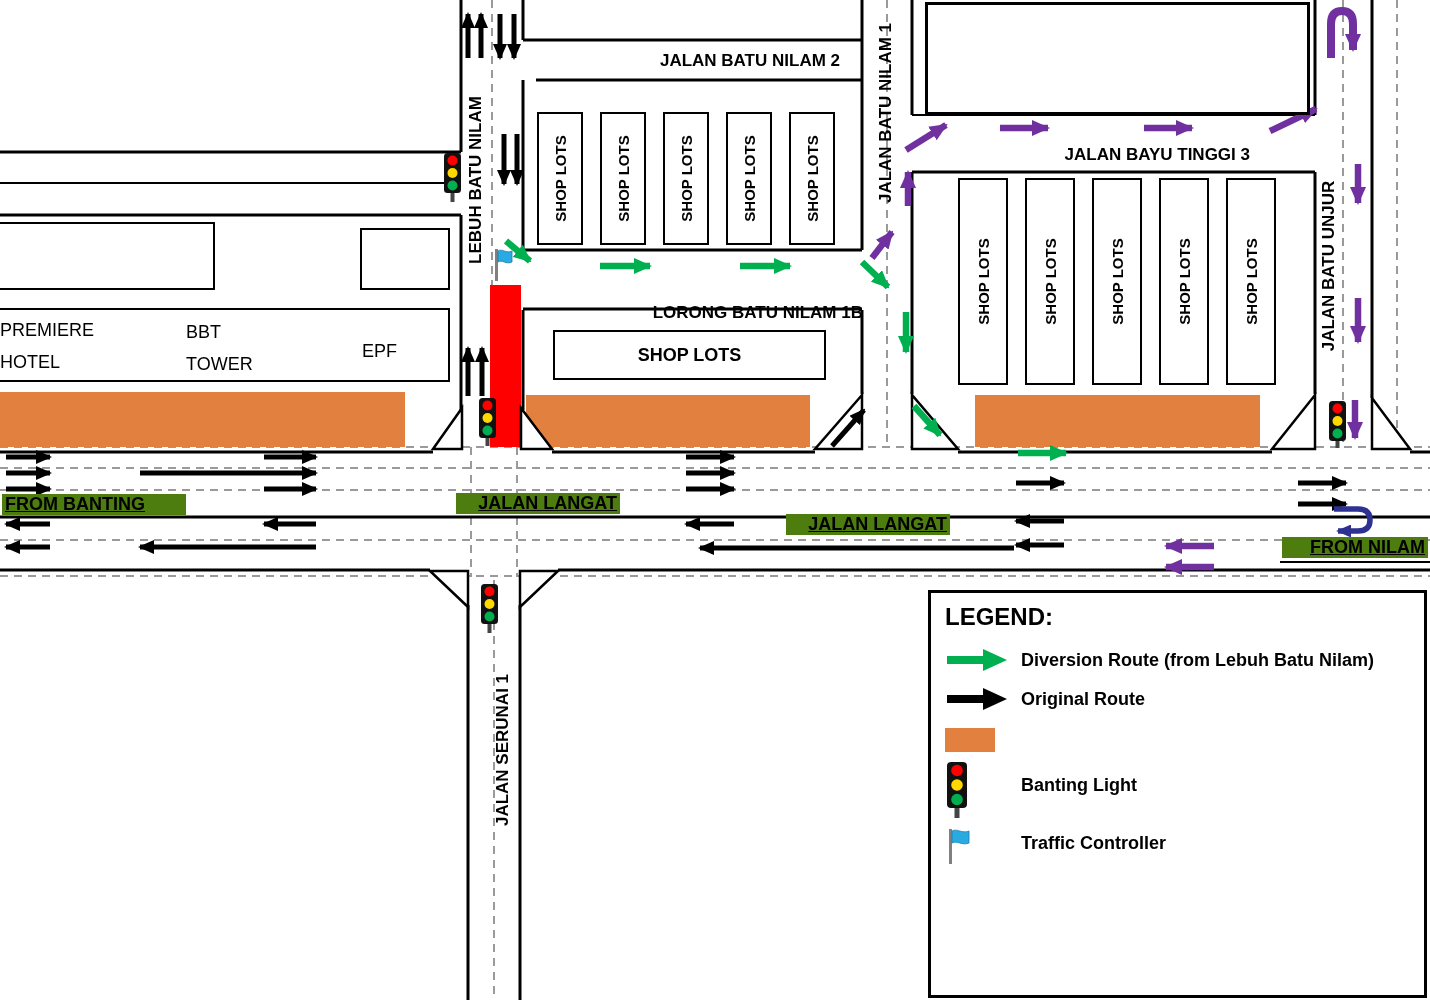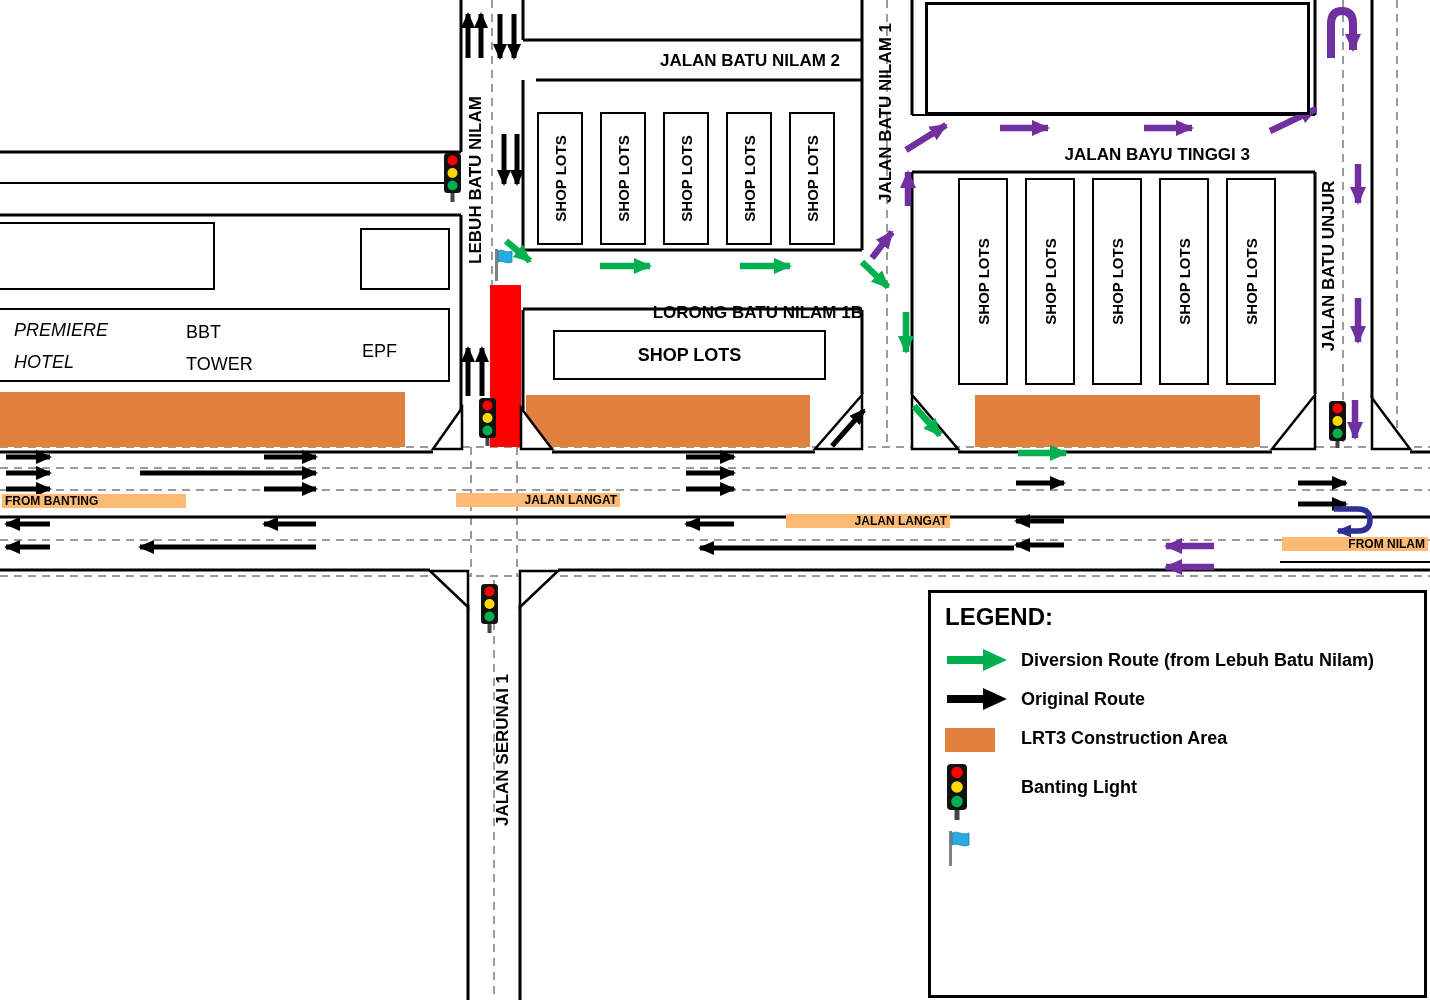--- a/index.html
+++ b/index.html
@@ -26,21 +26,21 @@
   .c-red  { fill:#FF0000; }
   .c-yel  { fill:#FFD800; }
   .c-grn  { fill:#00B050; }
   .tlpole { fill:#444; }
 
   
   .box { position:absolute; background:#fff; border:2px solid #000; }
   .box.noline { border-width:3px; }
   .bldg-label { position:absolute; font-size:18px; line-height:1.75; }
   .rlabel { position:absolute; font-weight:bold; font-size:17px; white-space:nowrap; text-align:right; }
-  .rlabel.big { font-size:12px; background:#fdba74; padding:0 3px; }
+  .rlabel.big { font-size:18px; background:#4d7c0f; padding:0 3px;text-decoration:underline; }
   .vlabel { position:absolute; display:flex; align-items:center; justify-content:center; }
   .vlabel > span { transform:rotate(-90deg); white-space:nowrap; font-weight:bold; font-size:17px; }
   .vshop { position:absolute; width:46px; height:133px; border:2px solid #000; background:#fff;
            display:flex; align-items:center; justify-content:center; }
   .vshop.tall { width:50px; height:207px; }
   .vshop span { transform:rotate(-90deg); white-space:nowrap; font-size:15px; font-weight:600; }
   .shopmid { display:flex; align-items:center; justify-content:center; font-size:18px; font-weight:600; }
 
   
   #legend { position:absolute; left:928px; top:590px; width:499px; height:408px;
@@ -242,21 +242,21 @@
     <g transform="translate(495,249)">
       <rect x="0" y="0" width="3" height="32" fill="#808080"></rect>
       <path d="M3,2 C7,-1 11,5 17,2 L17,13 C11,16 7,10 3,13 Z" fill="#29ABE2" stroke="#1a7fae" stroke-width="0.8"></path>
     </g>
   </svg>
 
   <div class="box noline" style="left:925px; top:2px; width:385px; height:113px;"></div>
   <div class="box" style="left:-8px; top:222px; width:223px; height:68px;"></div>
   <div class="box" style="left:360px; top:228px; width:90px; height:62px;"></div>
   <div class="box" style="left:-8px; top:308px; width:458px; height:74px;"></div>
-  <div class="bldg-label" style="left:14px; top:315px; width:125px;font-style:italic;">PREMIERE HOTEL</div>
+  <div class="bldg-label" style="left:0; top:315px; width:125px;">PREMIERE HOTEL</div>
   <div class="bldg-label" style="left:186px; top:317px; width:70px;">BBT TOWER</div>
   <div class="bldg-label" style="left:362px; top:336px; width:60px;">EPF</div>
 
   <div class="vshop" style="left:537px; top:112px;">
       <span>SHOP LOTS</span>
     </div>
   <div class="vshop" style="left:600px; top:112px;">
       <span>SHOP LOTS</span>
     </div>
   <div class="vshop" style="left:663px; top:112px;">
@@ -332,21 +332,20 @@
       </span>
       <span class="ltext">Original Route</span>
     </div>
 
 
 
     <div class="lrow">
       <span class="licon">
         <span class="swatch" style="background-color: rgb(226, 129, 63);"></span>
       </span>
-      <span class="ltext">LRT3 Construction Area</span>
     </div>
 
     <div class="lrow" style="margin-top:6px;">
       <span class="licon">
         <svg width="26" height="56">
           <rect x="2" y="0" width="20" height="46" rx="4" fill="#111"></rect>
           <circle cx="12" cy="8.5" r="5.8" fill="#FF0000"></circle>
             <circle cx="12" cy="23" r="5.8" fill="#FFD800"></circle>
             <circle cx="12" cy="37.5" r="5.8" fill="#00B050"></circle>
           <rect x="9.5" y="46" width="5" height="10" fill="#444"></rect>
@@ -355,16 +354,17 @@
       <span class="ltext" style="line-height:50px;">Banting Light</span>
     </div>
 
     <div class="lrow" style="margin-top:2px;">
       <span class="licon">
         <svg width="30" height="38">
           <rect x="4" y="1" width="3" height="35" fill="#808080"></rect>
           <path d="M7,3 C12,0 17,6 24,3 L24,15 C17,18 12,12 7,15 Z" fill="#29ABE2" stroke="#1a7fae" stroke-width="0.8"></path>
         </svg>
       </span>
+      <span class="ltext" style="line-height:34px;">Traffic Controller</span>
     </div>
   </div>
 
 </div>
 
 </body></html>

